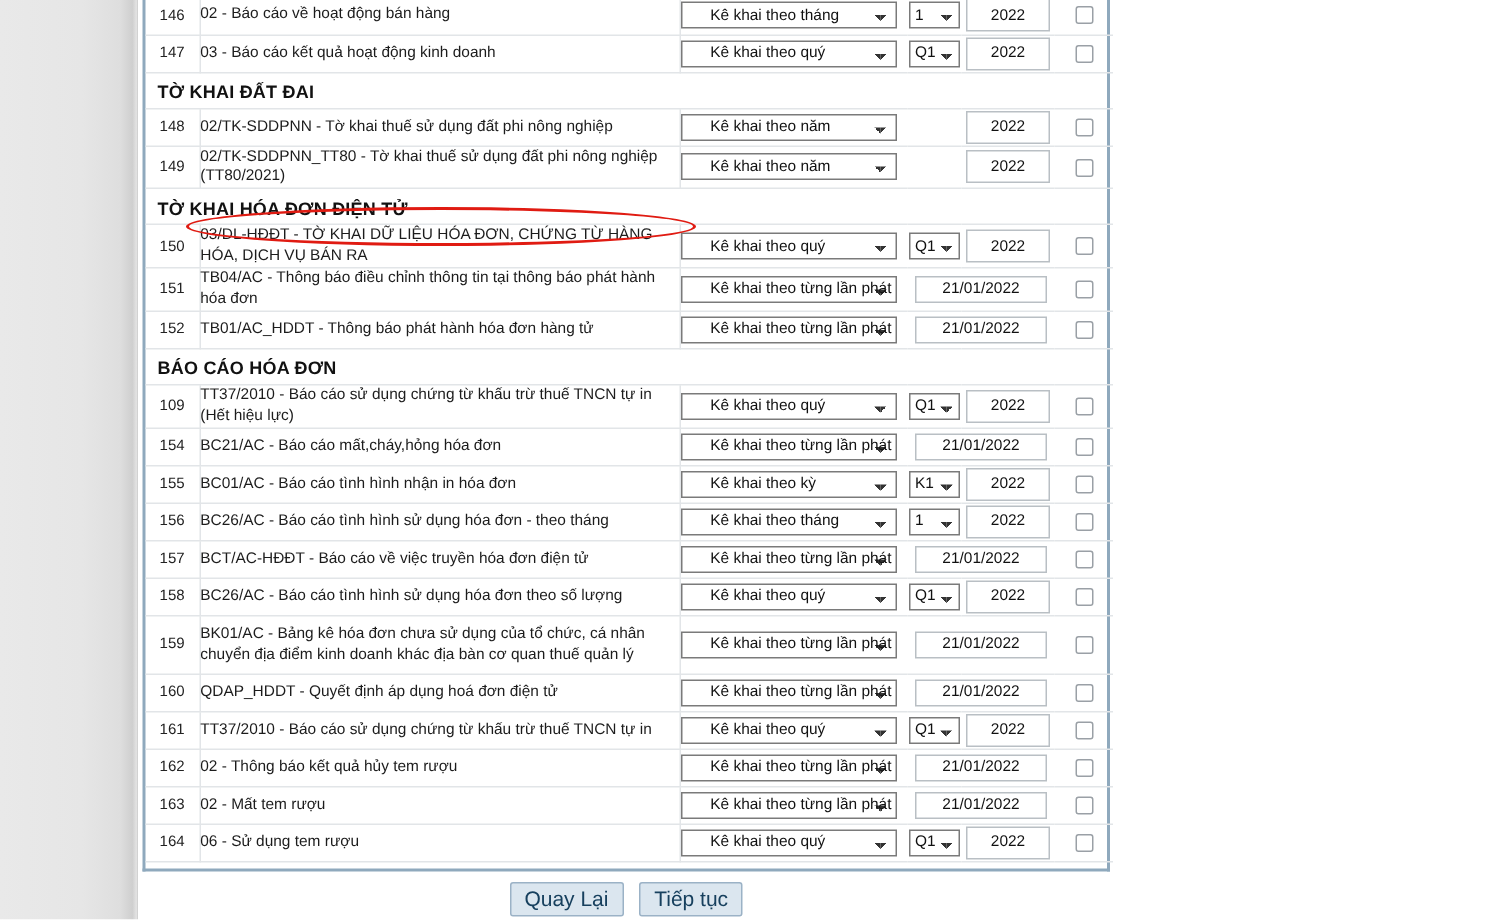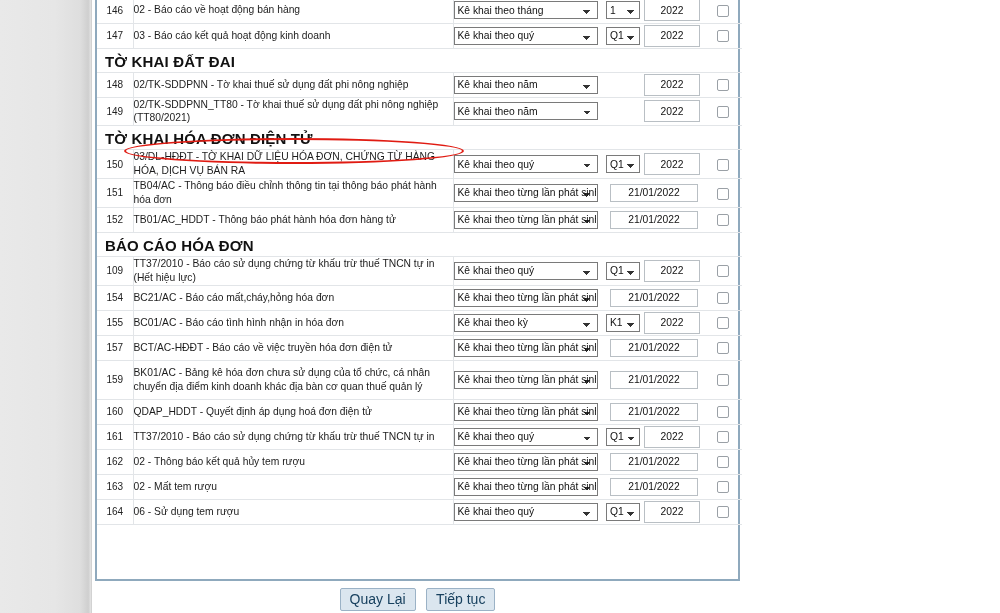--- a/index.html
+++ b/index.html
@@ -85,39 +85,39 @@
   td.cell-period { padding: 0 4px 0 6px; }
   td.cell-sub    { padding: 0 1px; text-align: center; }
   td.cell-year   { padding: 0 2px; text-align: center; }
   td.cell-chk    { text-align: center; border-right: none; }
 
   
   tr.section-row td {
     height: 24px;
     padding: 4px 0 2px 8px;
     font-weight: bold;
-    font-size: 15px;
+    font-size: 12px;
     letter-spacing: 0.15px;
     color: #111;
     border-bottom: 1px solid #e2e5e8;
     border-right: none;
     text-transform: none;
   }
   tr.section-row td.sec-blank { border-right: none; }
 
   
   tr.tail-row td { height: 22px; border-bottom: none; }
 
   
   select.period {
     width: 144px;
     height: 18px;
     font-family: "Liberation Sans", sans-serif;
     font-size: 10.3px;
-    padding: 0 1px 0 3px;
+    padding: 0 1px 0 19px;
     border: 1px solid #7a7a7a;
     border-radius: 0;
     background: #ffffff;
     color: #111;
     -webkit-appearance: none;
     appearance: none;
     background-image:
       linear-gradient(45deg, transparent 50%, #333 50%),
       linear-gradient(135deg, #333 50%, transparent 50%);
     background-position:
@@ -319,24 +319,40 @@
             </tr>
             <tr class="data-row">
               <td class="cell-num">155</td>
               <td class="cell-desc">BC01/AC - Báo cáo tình hình nhận in hóa đơn</td>
               <td class="cell-period"><select class="period"><option>Kê khai theo kỳ</option></select></td>
               <td class="cell-sub"><select class="subperiod"><option>K1</option></select></td>
               <td class="cell-year"><input class="yearbox" type="text" readonly="" value="2022" style=""></td>
               <td class="cell-chk"><span class="chk"></span></td>
             </tr>
             <tr class="data-row">
+              <td class="cell-num">156</td>
+              <td class="cell-desc">BC26/AC - Báo cáo tình hình sử dụng hóa đơn - theo tháng</td>
+              <td class="cell-period"><select class="period"><option>Kê khai theo tháng</option></select></td>
+              <td class="cell-sub"><select class="subperiod"><option>1</option></select></td>
+              <td class="cell-year"><input class="yearbox" type="text" readonly="" value="2022" style=""></td>
+              <td class="cell-chk"><span class="chk"></span></td>
+            </tr>
+            <tr class="data-row">
               <td class="cell-num">157</td>
               <td class="cell-desc">BCT/AC-HĐĐT - Báo cáo về việc truyền hóa đơn điện tử</td>
               <td class="cell-period"><select class="period"><option>Kê khai theo từng lần phát sinh</option></select></td>
               <td class="cell-date" colspan="2"><input class="datebox" type="text" readonly="" value="21/01/2022" style=""></td>
+              <td class="cell-chk"><span class="chk"></span></td>
+            </tr>
+            <tr class="data-row">
+              <td class="cell-num">158</td>
+              <td class="cell-desc">BC26/AC - Báo cáo tình hình sử dụng hóa đơn theo số lượng</td>
+              <td class="cell-period"><select class="period"><option>Kê khai theo quý</option></select></td>
+              <td class="cell-sub"><select class="subperiod"><option>Q1</option></select></td>
+              <td class="cell-year"><input class="yearbox" type="text" readonly="" value="2022" style=""></td>
               <td class="cell-chk"><span class="chk"></span></td>
             </tr>
             <tr class="data-row tall">
               <td class="cell-num">159</td>
               <td class="cell-desc">BK01/AC - Bảng kê hóa đơn chưa sử dụng của tổ chức, cá nhân chuyển địa điểm kinh doanh khác địa bàn cơ quan thuế quản lý</td>
               <td class="cell-period"><select class="period"><option>Kê khai theo từng lần phát sinh</option></select></td>
               <td class="cell-date" colspan="2"><input class="datebox" type="text" readonly="" value="21/01/2022" style=""></td>
               <td class="cell-chk"><span class="chk"></span></td>
             </tr>
             <tr class="data-row">

